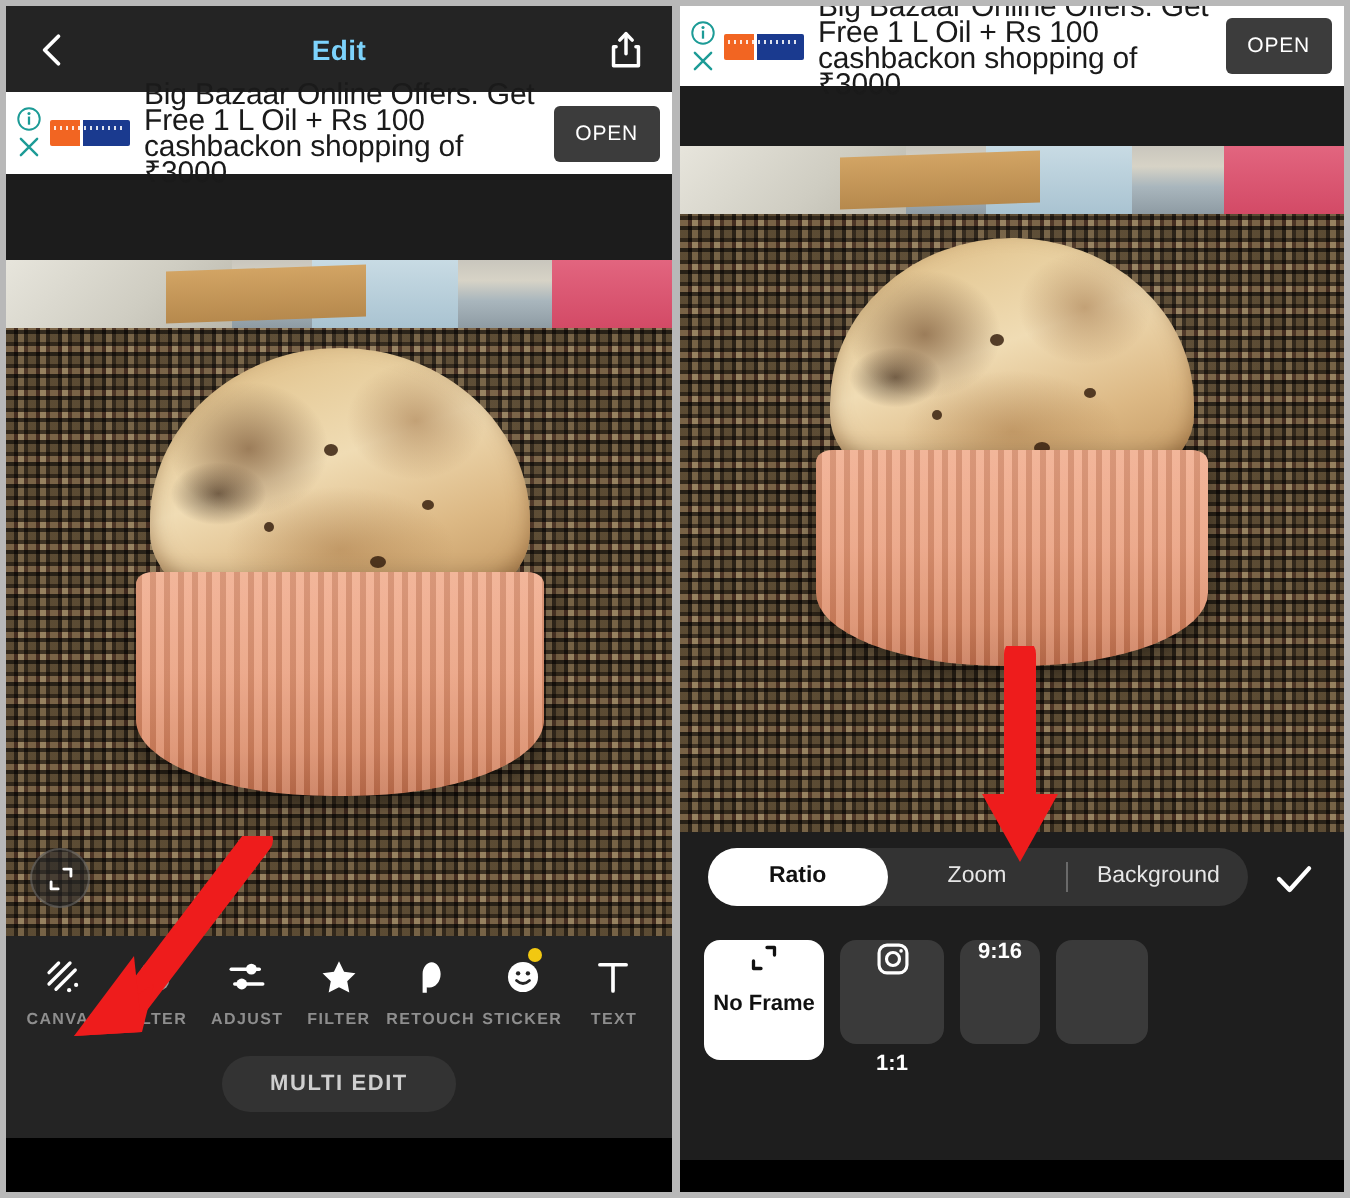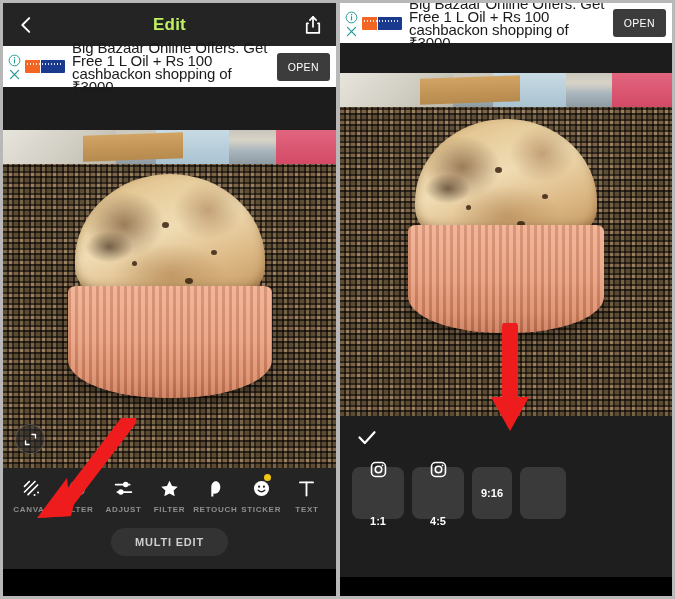--- a/index.html
+++ b/index.html
@@ -15,21 +15,21 @@
   .panel-left  { width: 338px; height: 599px; border: 3px solid #b8b8b8; border-right: 2px solid #b8b8b8; }
   .panel-right { width: 337px; height: 599px; border: 3px solid #b8b8b8; border-left: 2px solid #b8b8b8; }
 
   
   .app-header {
     height: 43px; background: #242424; display: flex; align-items: center;
     padding: 0 12px; position: relative;
   }
   .hdr-title {
     position: absolute; left: 0; right: 0; text-align: center;
-    color: #bef264; font-size: 17px; font-weight: bold; letter-spacing: .2px;
+    color: #7dd3fc; font-size: 14px; font-weight: bold; letter-spacing: .2px;
   }
   .back-arrow { width: 22px; height: 22px; position: relative; z-index: 2; cursor: pointer; }
   .share-btn { margin-left: auto; width: 22px; height: 24px; position: relative; z-index: 2; cursor: pointer; }
 
   
   .ad {
     background: #fff; display: flex; align-items: center; height: 41px;
     padding: 0 4px 0 3px; position: relative;
   }
   .ad-tall { height: 40px; }
@@ -148,21 +148,21 @@
   .seg-div { width: 1px; height: 15px; background: #6a6a6a; }
   .check-btn { width: 26px; height: 26px; display: flex; align-items: center; justify-content: center; cursor: pointer; }
 
   
   .ratio-strip {
     background: #1e1e1e; display: flex; align-items: flex-start; gap: 8px;
     padding: 9px 0 0 12px; overflow: hidden; height: 119px;
   }
   .ratio-card {
     flex: none; background: #3a3a3a; border-radius: 8px; color: #fff;
-    display: flex; flex-direction: column; align-items: center; justify-content: center;
+    display: flex; flex-direction: column; align-items: center; justify-content: flex-start;
     gap: 5px; cursor: pointer; font-size: 11px; font-weight: bold;
   }
   .ratio-card.white { background: #ffffff; color: #111; }
   .c-noframe { width: 60px; height: 60px; }
   .c-sq      { width: 52px; height: 52px; gap: 34px; }
   .c-169     { width: 64px; height: 40px; align-self: flex-start; margin-top: 18px; }
   .c-916     { width: 40px; height: 52px; }
   .c-apple   { width: 46px; height: 52px; }
 
   
@@ -362,51 +362,56 @@
           <div class="crumb" style="left:44%; top:36%; width:7px; height:6px"></div>
           <div class="crumb" style="left:70%; top:56%; width:6px; height:5px"></div>
           <div class="crumb" style="left:28%; top:64%; width:5px; height:5px"></div>
           <div class="crumb" style="left:56%; top:76%; width:8px; height:6px"></div>
         </div>
         <div class="cup" style="top:106px; width:196px; height:108px"></div>
       </div>
     </div>
 
     <div class="mode-bar">
+      <div class="seg">
+        <div class="seg-item active">Ratio</div>
+        <div class="seg-item">Zoom</div>
+        <div class="seg-div"></div>
+        <div class="seg-item">Background</div>
+      </div>
       <div class="check-btn">
         <svg viewBox="0 0 24 24" width="24" height="24">
             <path d="M4.5 12.5 L9.8 18 L19.5 7.2" fill="none" stroke="#fff" stroke-width="2.2" stroke-linecap="round" stroke-linejoin="round"></path>
           </svg>
       </div>
     </div>
 
     <div class="ratio-strip">
 
+      <div class="ratio-card white c-noframe">
+        <span>
+          <svg viewBox="0 0 24 24" width="18" height="18">
+            <path d="M14 5 H19 V10" fill="none" stroke="#111" stroke-width="2.2" stroke-linecap="round" stroke-linejoin="round"></path>
+            <path d="M10 19 H5 V14" fill="none" stroke="#111" stroke-width="2.2" stroke-linecap="round" stroke-linejoin="round"></path>
+          </svg>
+        </span>
+        <span>No Frame</span>
+      </div>
 
       <div class="ratio-card c-sq">
         <span>
           <svg viewBox="0 0 24 24" width="19" height="19">
             <rect x="3.2" y="3.2" width="17.6" height="17.6" rx="5" fill="none" stroke="#fff" stroke-width="2"></rect>
             <circle cx="12" cy="12" r="4.1" fill="none" stroke="#fff" stroke-width="2"></circle>
             <circle cx="17.1" cy="6.9" r="1.15" fill="#fff"></circle>
           </svg>
         </span>
         <span>1:1</span>
       </div>
 
-      <div class="ratio-card c-sq">
-        <span>
-          <svg viewBox="0 0 24 24" width="19" height="19">
-            <rect x="3.2" y="3.2" width="17.6" height="17.6" rx="5" fill="none" stroke="#fff" stroke-width="2"></rect>
-            <circle cx="12" cy="12" r="4.1" fill="none" stroke="#fff" stroke-width="2"></circle>
-            <circle cx="17.1" cy="6.9" r="1.15" fill="#fff"></circle>
-          </svg>
-        </span>
-        <span>4:5</span>
-      </div>
 
 
       <div class="ratio-card c-916">
         <span>9:16</span>
       </div>
 
       <div class="ratio-card c-apple">
         
         
       </div>

